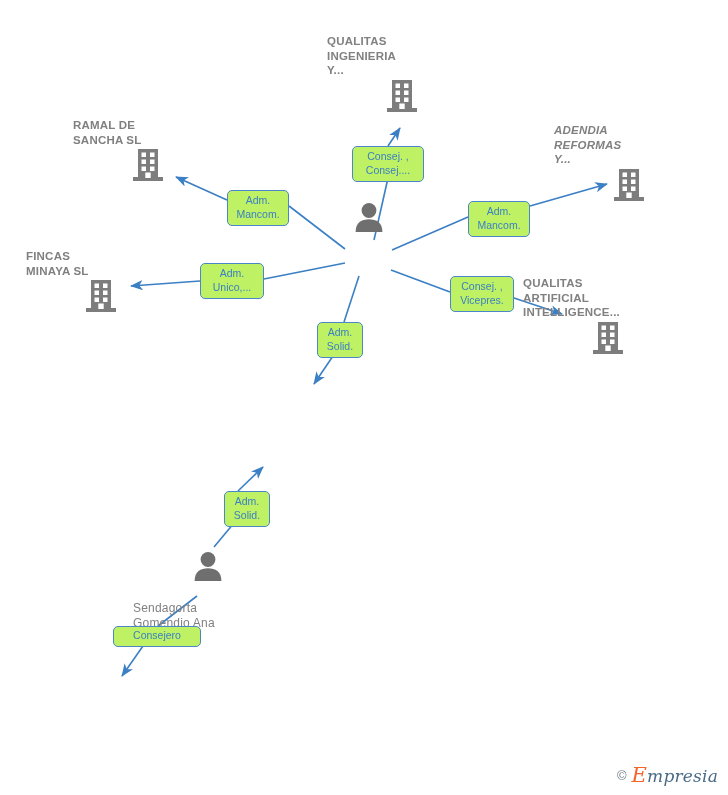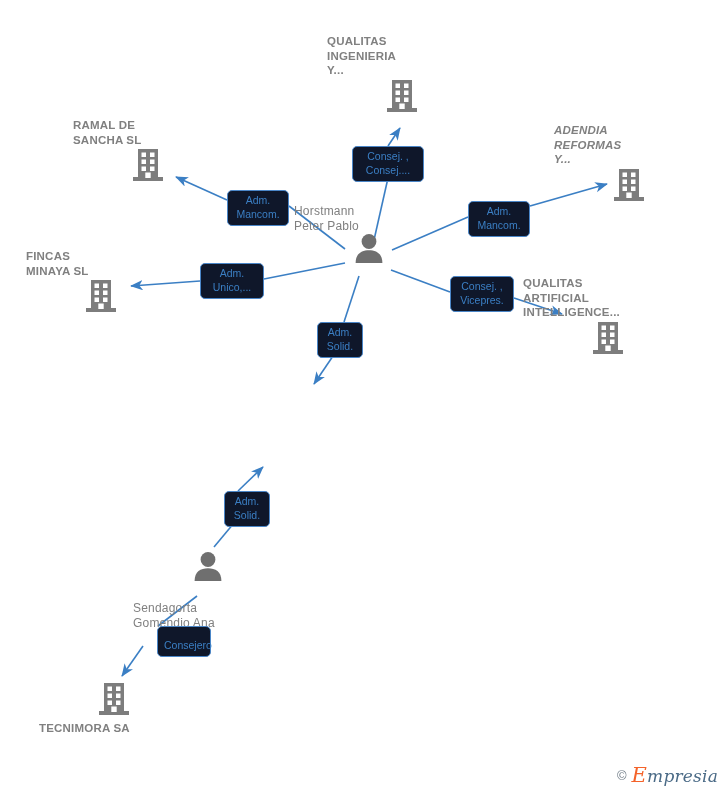--- a/index.html
+++ b/index.html
@@ -46,21 +46,21 @@
   }
   .node.below .glyph { margin-top: 2px; }
   .node.above .label { margin-top: 2px; }
 
   
   .chip {
     position: absolute;
     box-sizing: border-box;
     border: 1px solid #4a86c8;
     border-radius: 5px;
-    background: #0f172a;
+    background: #bef264;
     color: #3b7fc4;
     font-size: 10.5px;
     line-height: 13.5px;
     text-align: center;
     padding: 3px 6px 4px 6px;
     white-space: pre-line;
     z-index: 5;
   }
 
   
@@ -216,54 +216,36 @@
         <rect x="10.5" y="12.5" width="4.5" height="4.5"></rect>
         <rect x="19" y="12.5" width="4.5" height="4.5"></rect>
         <rect x="10.5" y="19.5" width="4.5" height="4.5"></rect>
         <rect x="19" y="19.5" width="4.5" height="4.5"></rect>
         <rect x="14.3" y="25.5" width="5.4" height="5.5"></rect>
       </g>
     </svg>
   </div>
 
   <div class="node person above" style="left:369px; top:202px;">
-    <div class="label">Horstmann
-Peter Pablo</div>
     <svg class="glyph" width="34" height="30" viewBox="0 0 34 30" xmlns="http://www.w3.org/2000/svg">
       <circle cx="17" cy="8.5" r="7.4" fill="#6f6f6f"></circle>
       <path d="M3.6,30 C3.6,20.6 9.6,17.2 17,17.2 C24.4,17.2 30.4,20.6 30.4,30 Z" fill="#6f6f6f"></path>
     </svg>
   </div>
 
 
   <div class="node person below" style="left:208px; top:549px;">
     <svg class="glyph" width="34" height="30" viewBox="0 0 34 30" xmlns="http://www.w3.org/2000/svg">
       <circle cx="17" cy="8.5" r="7.4" fill="#6f6f6f"></circle>
       <path d="M3.6,30 C3.6,20.6 9.6,17.2 17,17.2 C24.4,17.2 30.4,20.6 30.4,30 Z" fill="#6f6f6f"></path>
     </svg>
     <div class="label" style="margin-top:20px;">Sendagorta
 Gomendio Ana</div>
   </div>
 
-  <div class="node company below" style="left:114px; top:679px;">
-    <svg class="glyph" width="34" height="36" viewBox="0 0 34 36" xmlns="http://www.w3.org/2000/svg">
-      <rect x="7" y="2" width="20" height="29" fill="#7d7d7d"></rect>
-      <rect x="2" y="30" width="30" height="4" fill="#7d7d7d"></rect>
-      <g fill="#ffffff">
-        <rect x="10.5" y="5.5" width="4.5" height="4.5"></rect>
-        <rect x="19" y="5.5" width="4.5" height="4.5"></rect>
-        <rect x="10.5" y="12.5" width="4.5" height="4.5"></rect>
-        <rect x="19" y="12.5" width="4.5" height="4.5"></rect>
-        <rect x="10.5" y="19.5" width="4.5" height="4.5"></rect>
-        <rect x="19" y="19.5" width="4.5" height="4.5"></rect>
-        <rect x="14.3" y="25.5" width="5.4" height="5.5"></rect>
-      </g>
-    </svg>
-    <div class="label" style="margin-top:4px;">TECNIMORA SA</div>
-  </div>
 
   <div class="chip" style="left:352px; top:146px; width:72px;">Consej. ,
 Consej....</div>
 
   <div class="chip" style="left:227px; top:190px; width:62px;">Adm.
 Mancom.</div>
 
   <div class="chip" style="left:468px; top:201px; width:62px;">Adm.
 Mancom.</div>
 
@@ -272,20 +254,20 @@
 
   <div class="chip" style="left:450px; top:276px; width:64px;">Consej. ,
 Vicepres.</div>
 
   <div class="chip" style="left:317px; top:322px; width:46px;">Adm.
 Solid.</div>
 
   <div class="chip" style="left:224px; top:491px; width:46px;">Adm.
 Solid.</div>
 
-  <div class="chip" style="left:113px; top:626px; width:54px; padding-top:12px; padding-bottom:3px;margin-left:44px;">Consejero</div>
+  <div class="chip" style="left:113px; top:626px; width:88px; padding-top:2px; padding-bottom:3px;">Consejero</div>
 
   <div id="watermark">
     <span class="copy">©</span>
     <span class="brand"><span class="cap">E</span><span>mpresia</span></span>
   </div>
 
 </div>
 
 </body></html>

